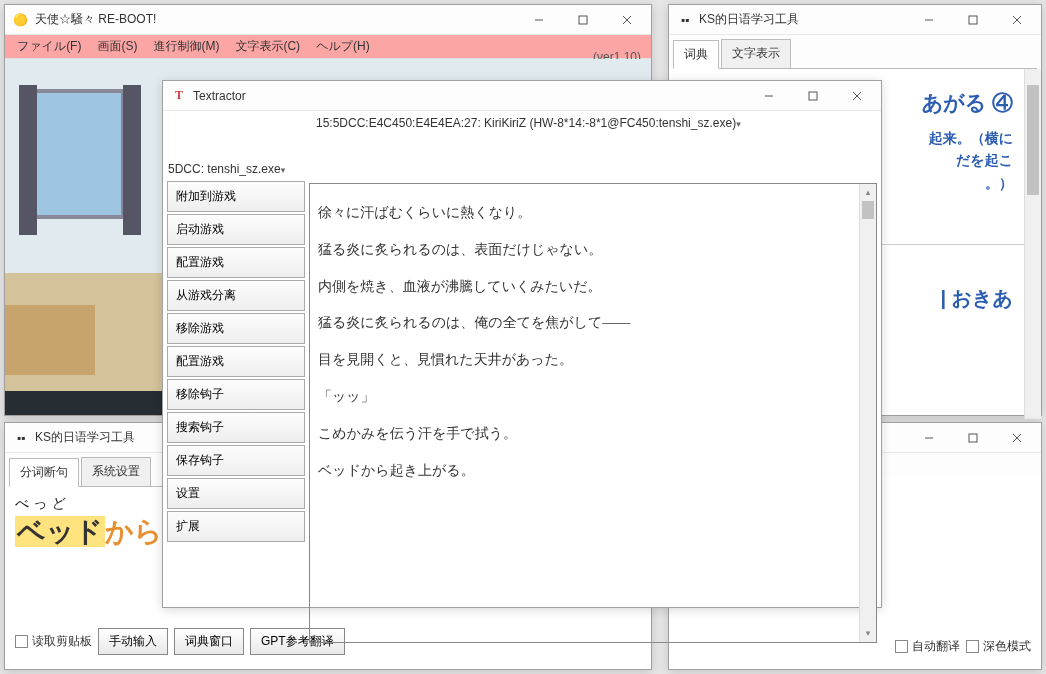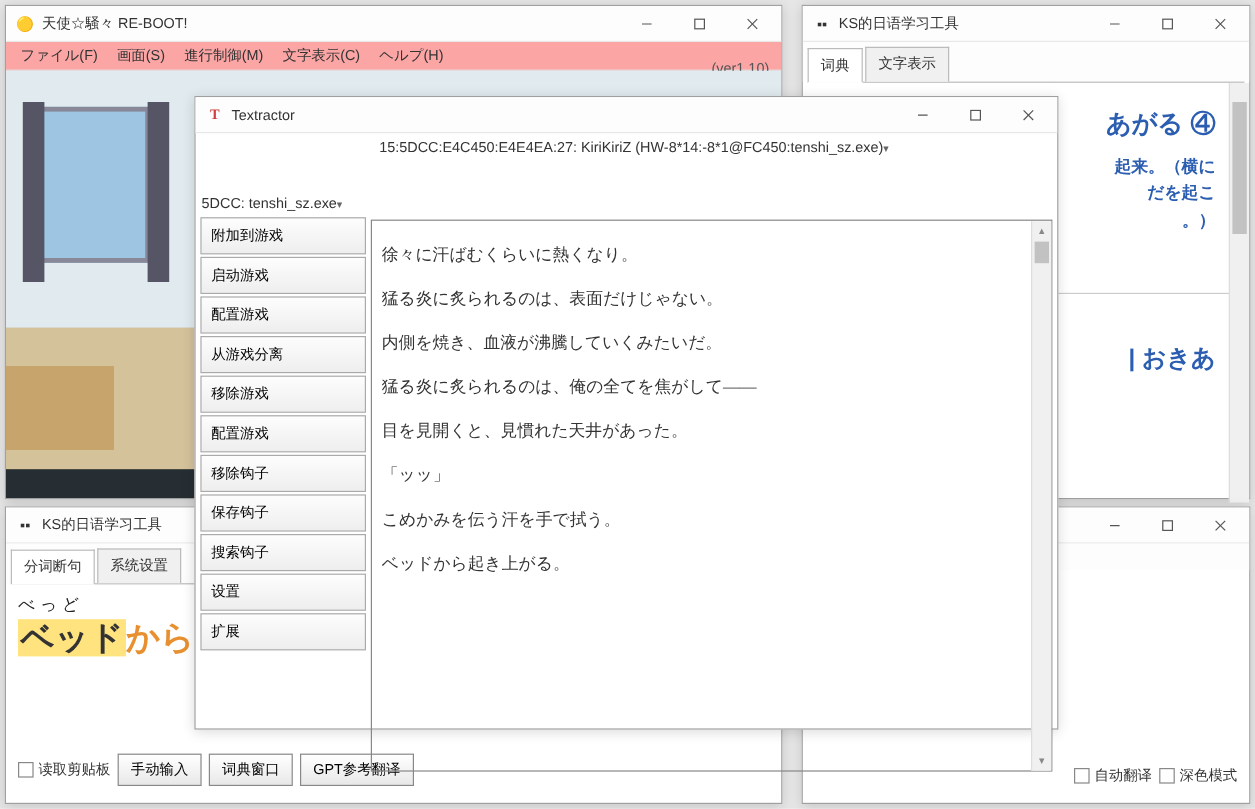--- a/index.html
+++ b/index.html
@@ -254,22 +254,22 @@
   </div>
   <div class="tx-body">
     <div class="tx-side">
       <button class="tx-btn">附加到游戏</button>
       <button class="tx-btn">启动游戏</button>
       <button class="tx-btn">配置游戏</button>
       <button class="tx-btn">从游戏分离</button>
       <button class="tx-btn">移除游戏</button>
       <button class="tx-btn">配置游戏</button>
       <button class="tx-btn">移除钩子</button>
+      <button class="tx-btn">搜索钩子</button>
       <button class="tx-btn">保存钩子</button>
-      <button class="tx-btn">搜索钩子</button>
       <button class="tx-btn">设置</button>
       <button class="tx-btn">扩展</button>
     </div>
     <div class="tx-main">
       <div class="tx-text">
         <p>徐々に汗ばむくらいに熱くなり。</p>
         <p>猛る炎に炙られるのは、表面だけじゃない。</p>
         <p>内側を焼き、血液が沸騰していくみたいだ。</p>
         <p>猛る炎に炙られるのは、俺の全てを焦がして——</p>
         <p>目を見開くと、見慣れた天井があった。</p>

